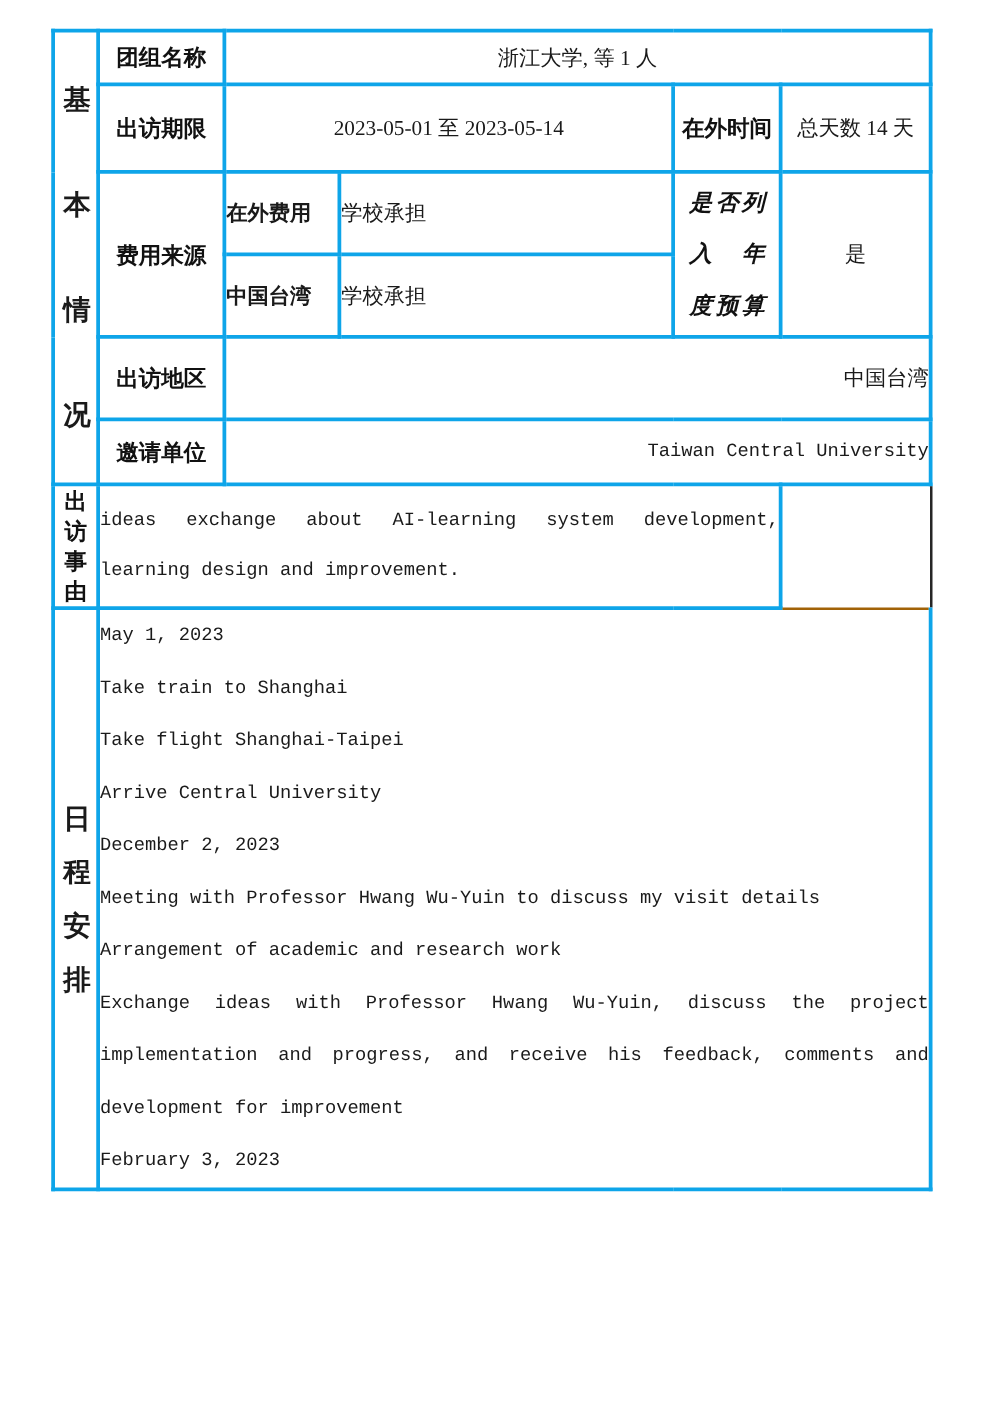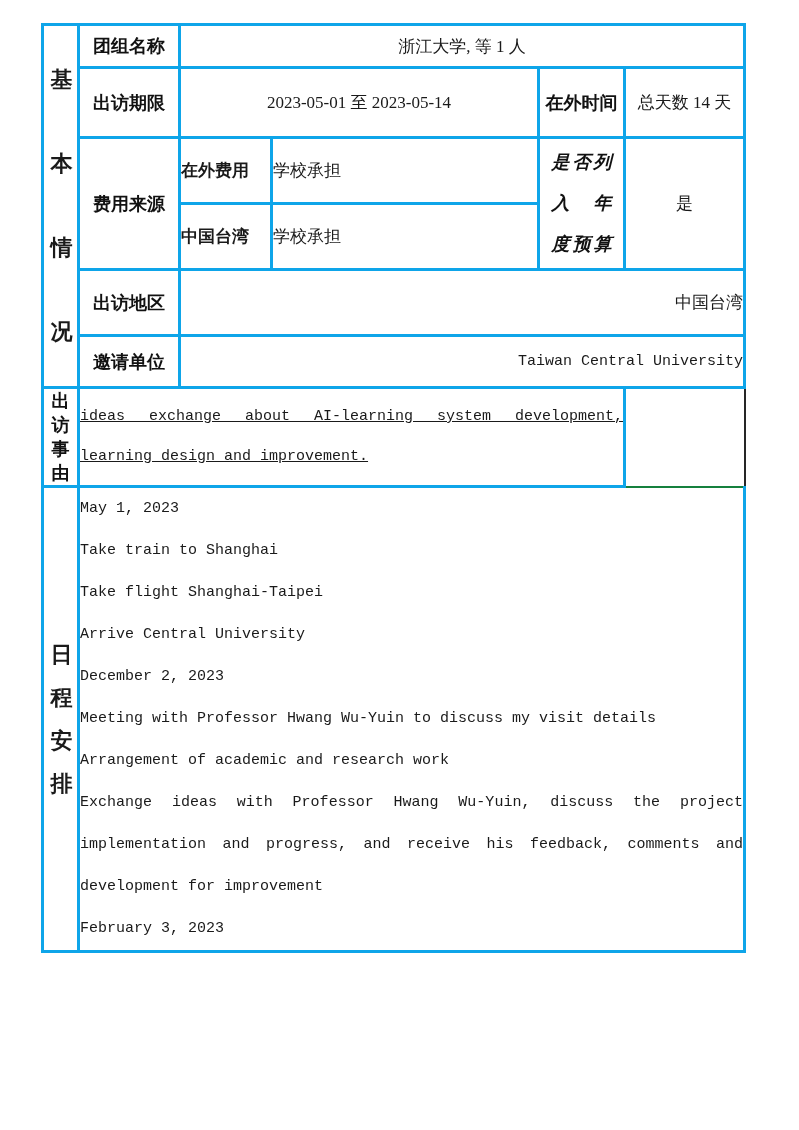--- a/index.html
+++ b/index.html
@@ -34,21 +34,21 @@
     margin:23px 0 0 41px;
     border:2px solid #262626;
   }
   table.form td{
     border:3px solid #0ea5e9;
     padding:0;
     vertical-align:middle;
     overflow:hidden;
   }
   
-  tr.sched-row td{border-top:2px solid #15803d;margin-left:20px;}
+  tr.sched-row td{border-top:2px solid #a16207;margin-left:20px;}
 
   .vhead{
     font-family:"Liberation Sans",sans-serif;
     font-weight:600;
     font-size:22px;
     text-align:center;
   }
   .vhead .vtxt{
     width:20px;
     margin:0 auto;
@@ -84,21 +84,21 @@
   .left{text-align:right;padding-left:10px;}
   .sublbl{
     font-size:17px;
     text-align:left;
     padding-left:8px;
     font-weight:bold;
   }
   .fee-val{padding-left:26px;}
   .mono{font-family:"Liberation Mono",monospace;font-size:15px;}
   .reason-cell{padding:0 6px 0 10px;}
-  .reason-line{line-height:40px;white-space:nowrap;text-decoration:underline;}
+  .reason-line{line-height:40px;white-space:nowrap;}
   .reason-line.just{
     text-align:justify;
     text-align-last:justify;
     white-space:normal;
   }
   .sched-cell{
     vertical-align:top;
     padding:6px 6px 0 8px;
   }
   .sched-line{line-height:42px;white-space:nowrap;}

